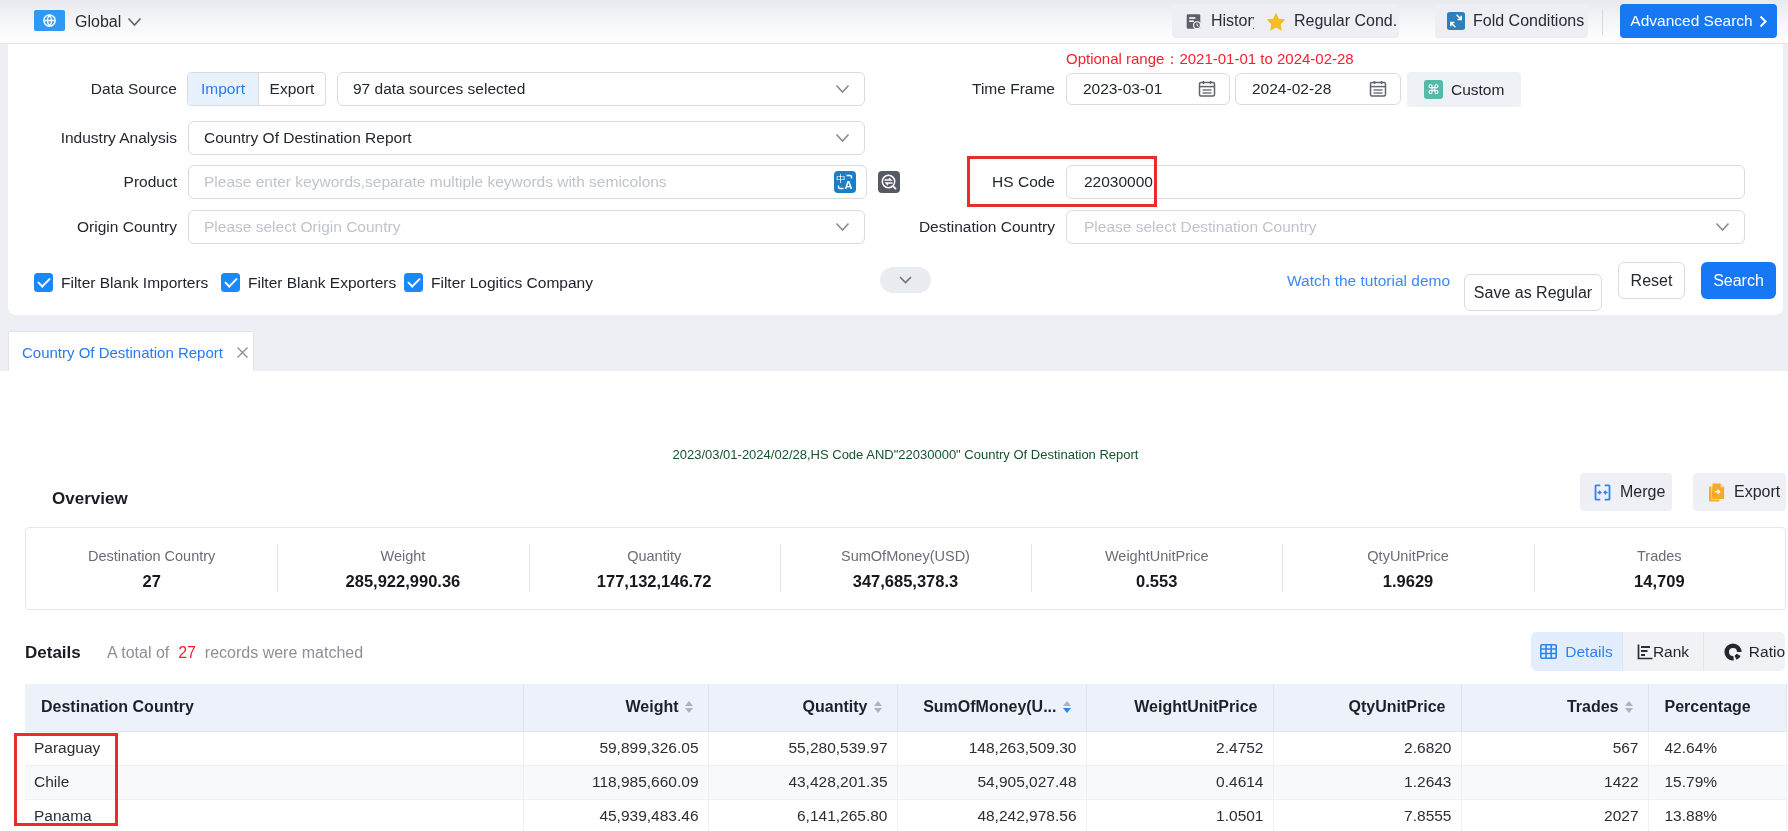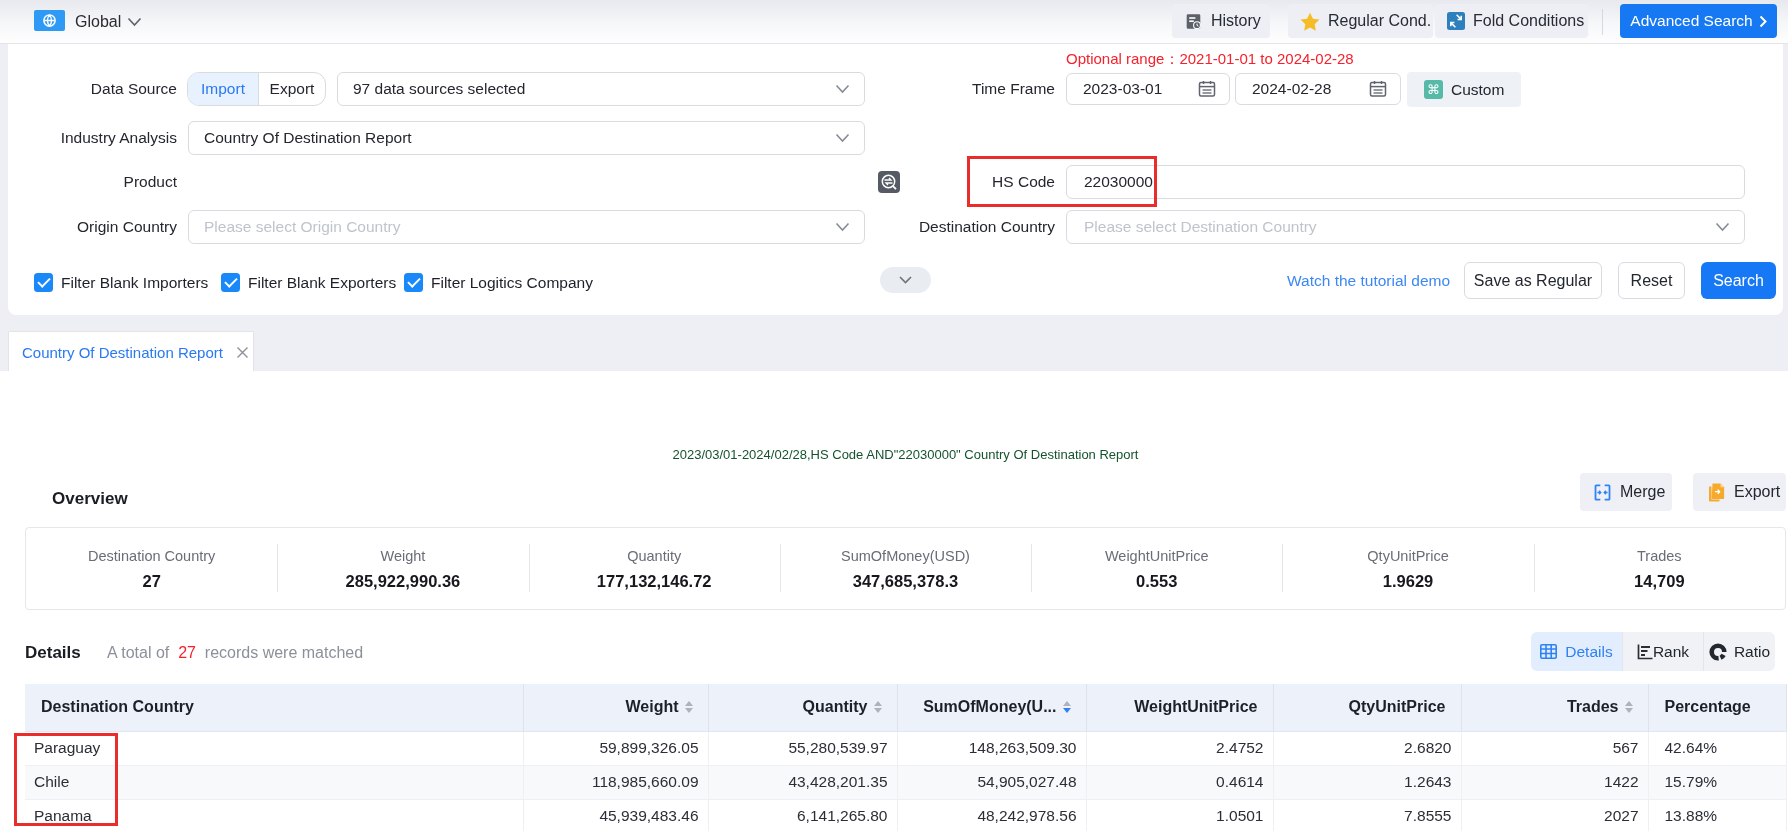--- a/index.html
+++ b/index.html
@@ -68,21 +68,21 @@
   <div class="abs topbtn" style="left:1172px;width:98px;">
     <svg style="margin-left:13px" width="17" height="17" viewBox="0 0 17 17">
         <path d="M3 1.2 h11 a1.3 1.3 0 0 1 1.3 1.3 v12 a1.3 1.3 0 0 1 -1.3 1.3 h-11 a1.3 1.3 0 0 1 -1.3 -1.3 v-12 a1.3 1.3 0 0 1 1.3 -1.3 z" fill="#5b6069"></path>
         <rect x="4.2" y="4.2" width="6.2" height="1.6" fill="#fff"></rect>
         <rect x="4.2" y="7.4" width="4.6" height="1.6" fill="#fff"></rect>
         <circle cx="12" cy="12.2" r="3.4" fill="#5b6069" stroke="#fff" stroke-width="1.1"></circle>
         <path d="M12 10.6 v1.8 l1.3 0.8" fill="none" stroke="#fff" stroke-width="1"></path>
       </svg>
     <span style="margin-left:9px">History</span>
   </div>
-  <div class="abs topbtn" style="left:1288px;width:145px;">
+  <div class="abs topbtn" style="left:1254px;width:145px;">
     <svg style="margin-left:12px" width="20" height="19" viewBox="0 0 20 19">
         <path d="M10 0.8 L12.9 6.7 L19.4 7.6 L14.7 12.2 L15.8 18.7 L10 15.6 L4.2 18.7 L5.3 12.2 L0.6 7.6 L7.1 6.7 Z" fill="#f6bc25"></path>
       </svg>
     <span style="margin-left:8px">Regular Cond.</span>
   </div>
   <div class="abs topbtn" style="left:1435px;width:153px;">
     <svg style="margin-left:12px" width="18" height="18" viewBox="0 0 18 18">
         <rect x="0" y="0" width="18" height="18" rx="2.5" fill="#2e80bd"></rect>
         <path d="M14.2 3.8 v3.6 h-3.6 M14.2 7.4 L9.6 2.8" fill="none" stroke="#fff" stroke-width="1.5"></path>
         <path d="M3.8 14.2 v-3.6 h3.6 M3.8 10.6 L8.4 15.2" fill="none" stroke="#fff" stroke-width="1.5"></path>
@@ -92,21 +92,21 @@
   <div class="abs" id="topdivider"></div>
   <div class="abs" id="advbtn">
       <span>Advanced Search</span>
     <svg style="margin-left:6px" width="8" height="13" viewBox="0 0 8 13">
         <path d="M1.5 1.5 L6.5 6.5 L1.5 11.5" fill="none" stroke="#fff" stroke-width="2"></path>
       </svg>
   </div>
   <div class="abs" id="formcard"></div>
 
   <div class="abs flabel" style="left:0;top:72px;width:177px;">Data Source</div>
-  <div class="abs" style="left:187px;top:72px;width:139px;height:34px;border:1px solid #d8dbe0;border-radius:12px;display:flex;overflow:hidden;">
+  <div class="abs" style="left:187px;top:72px;width:139px;height:34px;border:1px solid #d8dbe0;border-radius:4px;display:flex;overflow:hidden;">
     <div style="width:71px;background:#e7f2fe;color:#2979f2;font-size:15.5px;display:flex;align-items:center;justify-content:center;border-right:1px solid #d8dbe0;">Import</div>
     <div style="flex:1;color:#23272f;font-size:15.5px;display:flex;align-items:center;justify-content:center;">Export</div>
   </div>
   <div class="abs inp" style="left:337px;top:72px;width:528px;height:34px;padding-left:15px;">97 data sources selected
     <svg class="chev" width="15" height="10" viewBox="0 0 15 10">
         <path d="M1.5 1.5 L7.5 8 L13.5 1.5" fill="none" stroke="#868c96" stroke-width="1.6"></path>
       </svg>
   </div>
 
   <div class="abs" style="left:1066px;top:50px;font-size:15px;color:#f5222d;">Optional range：2021-01-01 to 2024-02-28</div>
@@ -140,20 +140,30 @@
   </div>
 
   <div class="abs flabel" style="left:0;top:121px;width:177px;">Industry Analysis</div>
   <div class="abs inp" style="left:188px;top:121px;width:677px;height:34px;padding-left:15px;">Country Of Destination Report
     <svg class="chev" width="15" height="10" viewBox="0 0 15 10">
         <path d="M1.5 1.5 L7.5 8 L13.5 1.5" fill="none" stroke="#868c96" stroke-width="1.6"></path>
       </svg>
   </div>
 
   <div class="abs flabel" style="left:0;top:165px;width:177px;">Product</div>
+  <div class="abs inp" style="left:188px;top:165px;width:679px;height:34px;padding-left:15px;">
+      <span class="ph">Please enter keywords,separate multiple keywords with semicolons</span>
+    <svg class="chev" style="right:10px" width="22" height="22" viewBox="0 0 22 22">
+        <rect width="22" height="22" rx="4" fill="#1c7fc4"></rect>
+        <text x="7" y="10.5" font-size="9.5" fill="#fff" text-anchor="middle" font-family="Liberation Sans">中</text>
+        <text x="14.5" y="18" font-size="11" font-weight="bold" fill="#fff" text-anchor="middle" font-family="Liberation Sans">A</text>
+        <path d="M12.5 4.5 h3.5 a1.5 1.5 0 0 1 1.5 1.5 v1.5" fill="none" stroke="#fff" stroke-width="1.4"></path>
+        <path d="M9.5 17.5 h-3.5 a1.5 1.5 0 0 1 -1.5 -1.5 v-1.5" fill="none" stroke="#fff" stroke-width="1.4"></path>
+      </svg>
+  </div>
   <svg class="abs" style="left:878px;top:171px" width="22" height="22" viewBox="0 0 22 22">
       <rect width="22" height="22" rx="4" fill="#555a64"></rect>
       <circle cx="10.5" cy="10.5" r="6.2" fill="none" stroke="#fff" stroke-width="1.5"></circle>
       <line x1="15" y1="15.2" x2="18" y2="18.2" stroke="#fff" stroke-width="1.8"></line>
       <path d="M6.5 9 h6.5 l-2 -2 M14.5 12 h-6.5 l2 2" fill="none" stroke="#fff" stroke-width="1.3"></path>
     </svg>
 
   <div class="abs flabel" style="left:855px;top:165px;width:200px;">HS Code</div>
   <div class="abs inp" style="left:1066px;top:165px;width:679px;height:34px;padding-left:17px;">22030000</div>
 
@@ -184,21 +194,21 @@
   <div class="abs flexc" style="left:404px;top:273px;height:19px;">
     <div class="cb"></div>
       <span class="cblab">Filter Logitics Company</span>
   </div>
   <div class="abs" style="left:880px;top:267px;width:51px;height:26px;background:#e9ecf1;border-radius:13px;display:flex;align-items:center;justify-content:center;">
     <svg width="13" height="8" viewBox="0 0 13 8">
         <path d="M1 1 L6.5 6.5 L12 1" fill="none" stroke="#6e737c" stroke-width="1.6"></path>
       </svg>
   </div>
   <div class="abs" style="left:1287px;top:272px;font-size:15.5px;color:#3d87f5;">Watch the tutorial demo</div>
-  <div class="abs" style="left:1464px;top:262px;width:138px;height:37px;border:1px solid #d8dbe0;border-radius:6px;background:#fff;display:flex;align-items:center;justify-content:center;font-size:16px;color:#23272e;">Save as Regular</div>
+  <div class="abs" style="left:1464px;top:274px;width:138px;height:37px;border:1px solid #d8dbe0;border-radius:6px;background:#fff;display:flex;align-items:center;justify-content:center;font-size:16px;color:#23272e;">Save as Regular</div>
   <div class="abs" style="left:1618px;top:262px;width:67px;height:37px;border:1px solid #d8dbe0;border-radius:6px;background:#fff;display:flex;align-items:center;justify-content:center;font-size:16px;color:#23272e;">Reset</div>
   <div class="abs" style="left:1701px;top:262px;width:75px;height:37px;border-radius:6px;background:#1678f5;display:flex;align-items:center;justify-content:center;font-size:16px;color:#fff;">Search</div>
   <div class="abs" id="tab">
     <div style="display:flex;align-items:center;height:100%;padding-left:13px;">
       <span style="font-size:15px;color:#2979f2;">Country Of Destination Report</span>
       <svg style="margin-left:13px" width="13" height="13" viewBox="0 0 13 13">
           <path d="M1.5 1.5 L11.5 11.5 M11.5 1.5 L1.5 11.5" stroke="#8a8f98" stroke-width="1.4"></path>
         </svg>
     </div>
   </div>
@@ -269,21 +279,21 @@
     </div>
     <div style="width:81px;background:#f0f2f6;border-left:1px solid #e2e5ea;display:flex;align-items:center;justify-content:center;">
       <svg width="16" height="16" viewBox="0 0 16 16">
           <path d="M1.5 0.5 v14 h14" fill="none" stroke="#2b2e36" stroke-width="1.7"></path>
           <rect x="4" y="2" width="9" height="2" fill="#2b2e36"></rect>
           <rect x="4" y="6" width="6.5" height="2" fill="#2b2e36"></rect>
           <rect x="4" y="10" width="4" height="2" fill="#2b2e36"></rect>
         </svg>
       <span style="font-size:15.5px;color:#23272e;">Rank</span>
     </div>
-    <div style="width:72px;background:#f0f2f6;border-left:1px solid #e2e5ea;display:flex;align-items:center;justify-content:center;">
+    <div style="width:82px;background:#f0f2f6;border-left:1px solid #e2e5ea;display:flex;align-items:center;justify-content:flex-end;">
       <svg width="18" height="18" viewBox="0 0 18 18">
           <circle cx="9" cy="9" r="6.3" fill="none" stroke="#23272e" stroke-width="4.6" stroke-dasharray="29.7 4 4 2" stroke-dashoffset="-9"></circle>
         </svg>
       <span style="margin-left:7px;font-size:15.5px;color:#23272e;">Ratio</span>
     </div>
   </div>
 
   <table class="abs" id="dt" style="left:25px;top:684px;">
     <colgroup>
         <col style="width:498px">

